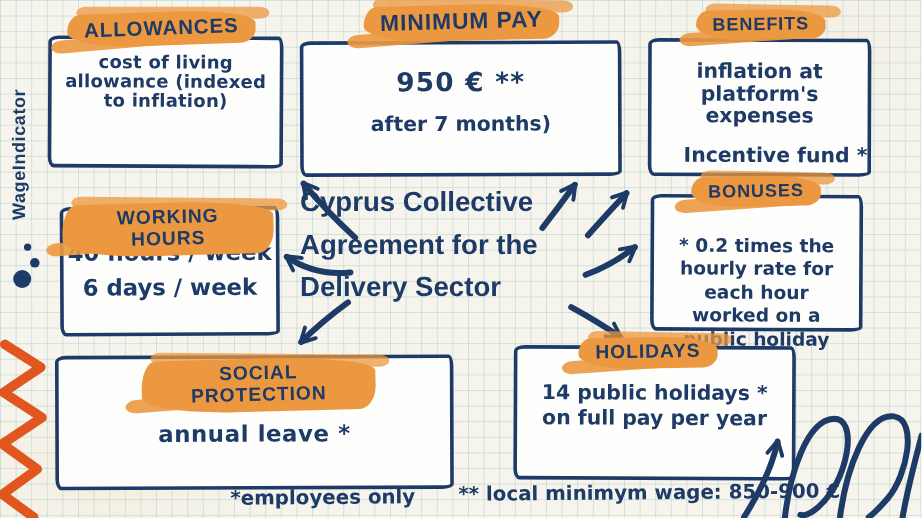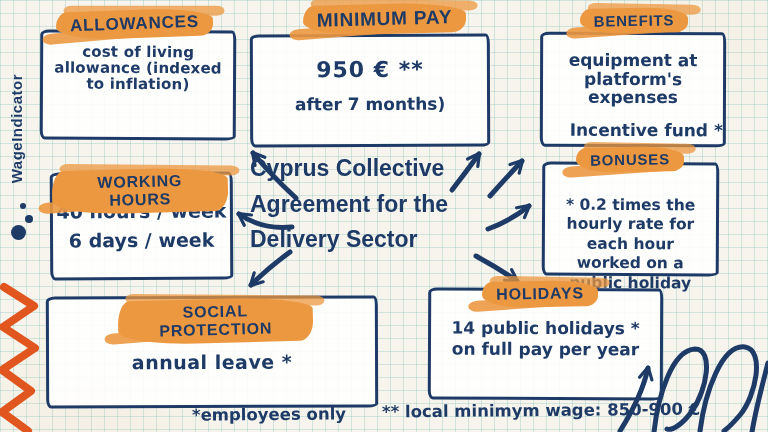--- a/index.html
+++ b/index.html
@@ -37,21 +37,21 @@
     left:-14px;right:10px;top:62%;height:11px;background:#ec9840;opacity:.9;
     border-radius:10px/6px;transform:rotate(-3deg);
   }
   .brush::after{
     content:"";position:absolute;z-index:-1;
     left:8px;right:-12px;top:-4px;height:10px;background:#ec9840;opacity:.75;
     border-radius:10px/6px;transform:rotate(2deg);
   }
   
   .c-allow{left:40px;top:30px;width:196px;height:110px;transform:rotate(0.3deg);}
-  .c-minpay{left:250px;top:34px;width:240px;height:113px;transform:rotate(-0.2deg);}
+  .c-minpay{left:250px;top:34px;width:268px;height:113px;transform:rotate(-0.2deg);}
   .c-benef{left:540px;top:32px;width:186px;height:115px;transform:rotate(0.2deg);}
   .c-hours{left:50px;top:172px;width:183px;height:108px;transform:rotate(-0.3deg);}
   .c-bonus{left:542px;top:162px;width:177px;height:114px;transform:rotate(0.3deg);}
   .c-social{left:46px;top:296px;width:332px;height:112px;transform:rotate(-0.2deg);}
   .c-holi{left:428px;top:288px;width:235px;height:112px;transform:rotate(0.25deg);}
   
   .h-allow{left:52px;top:10px;width:165px;font-size:17px;transform:rotate(-2deg);}
   .h-minpay{left:282px;top:4px;width:205px;font-size:19px;transform:rotate(-1.5deg);}
   .h-benef{left:563px;top:8px;width:142px;font-size:15px;transform:rotate(-1deg);}
   .h-hours{left:52px;top:169px;width:176px;font-size:16px;transform:rotate(-1.5deg);}
@@ -140,21 +140,21 @@
   </div>
 
   <div class="card c-minpay">
     <div class="hand b-minpay-amount">950 € **</div>
     <div class="hand b-minpay-note">
       <div>after 7 months)</div>
     </div>
   </div>
 
   <div class="card c-benef">
-    <div class="hand b-benef1">equipment at platform's expenses</div>
+    <div class="hand b-benef1">inflation at platform's expenses</div>
     <div class="hand b-benef2">Incentive fund *</div>
   </div>
 
   <div class="card c-hours">
     <div class="inner hand">
       <div>40 hours / week</div>
       <div>6 days / week</div>
     </div>
   </div>
 

